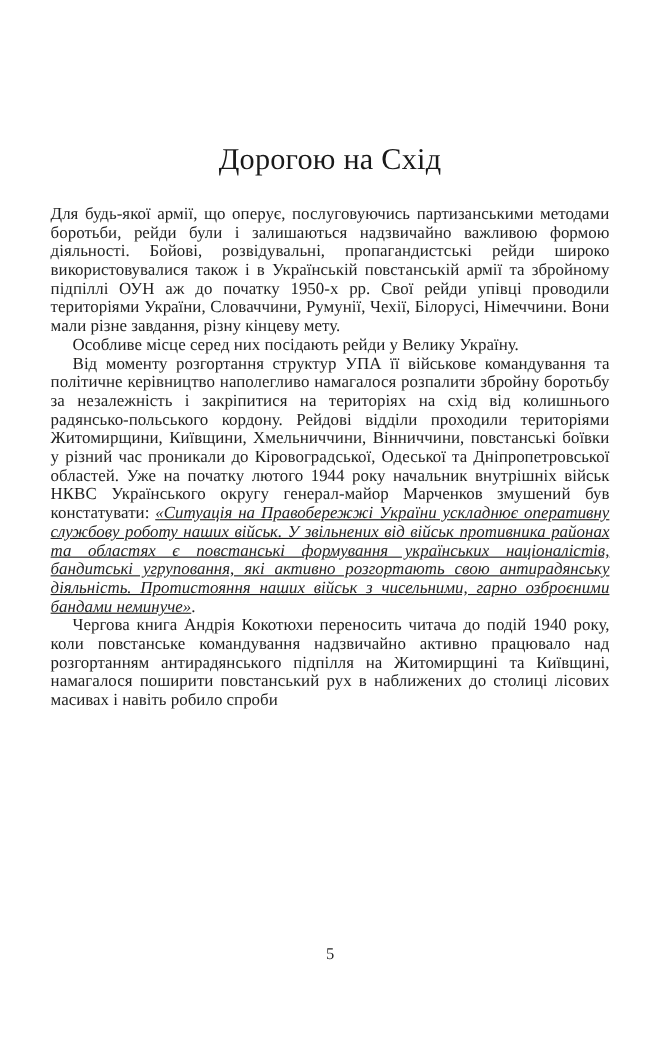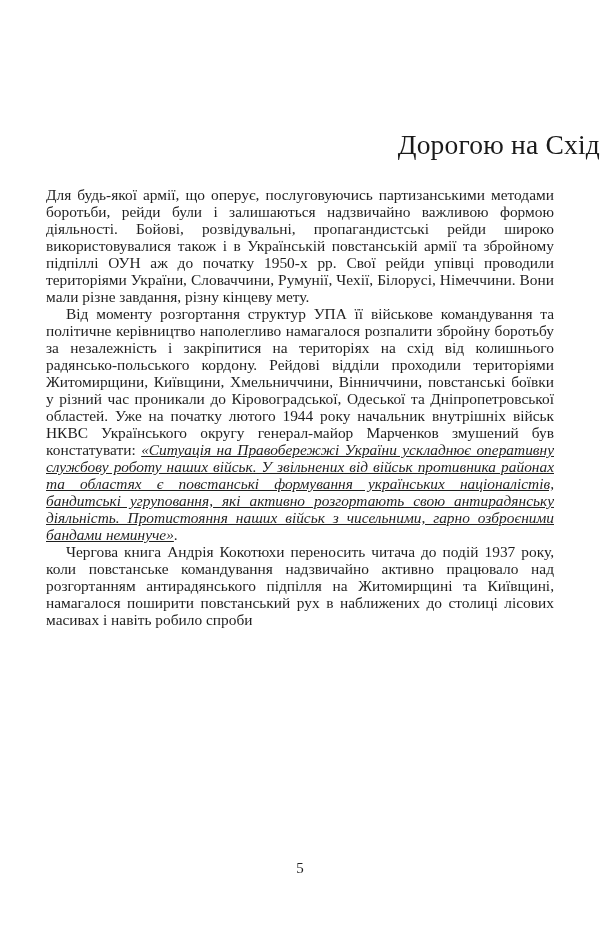--- a/index.html
+++ b/index.html
@@ -18,21 +18,21 @@
   .page {
     position: absolute;
     inset: 0;
     background: #ffffff;
   }
   .chapter-title {
     position: absolute;
     top: 128px;
     left: 0;
     width: 600px;
-    text-align: right;
+    text-align: center;
     font-size: 27.5px;
     font-weight: 400;
     letter-spacing: 0.2px;
     color: #1a1a1a;
     margin: 0;
     line-height: 1.2;
   }
   .body-text {
     position: absolute;
     top: 186px;
@@ -71,22 +71,23 @@
 <body>
 
 <div class="page">
 
   <h1 class="chapter-title">Дорогою на Схід</h1>
 
   <div class="body-text">
 
     <p class="first">Для будь-якої армії, що оперує, послуговуючись партизанськими методами боротьби, рейди були і залишаються надзвичайно важливою формою діяльності. Бойові, розвідувальні, пропагандистські рейди широко використовувалися також і в Українській повстанській армії та збройному підпіллі ОУН аж до початку 1950-х рр. Свої рейди упівці проводили територіями України, Словаччини, Румунії, Чехії, Білорусі, Німеччини. Вони мали різне завдання, різну кінцеву мету.</p>
 
+    <p>Особливе місце серед них посідають рейди у Велику Україну.</p>
 
     <p><span>Від моменту розгортання структур УПА її військове командування та політичне керівництво наполегливо намагалося розпалити збройну боротьбу за незалежність і закріпитися на територіях на схід від колишнього радянсько-польського кордону. Рейдові відділи проходили територіями Житомирщини, Київщини, Хмельниччини, Вінниччини, повстанські боївки у різний час проникали до Кіровоградської, Одеської та Дніпропетровської областей. Уже на початку лютого 1944 року начальник внутрішніх військ НКВС Українського округу генерал-майор Марченков змушений був констатувати: </span><span class="quote-italic">«Ситуація на Правобережжі України ускладнює оперативну службову роботу наших військ. У звільнених від військ противника районах та областях є повстанські формування українських націоналістів, бандитські угруповання, які активно розгортають свою антирадянську діяльність. Протистояння наших військ з чисельними, гарно озброєними бандами неминуче»</span><span>.</span></p>
 
-    <p>Чергова книга Андрія Кокотюхи переносить читача до подій 1937 року, коли повстанське командування надзвичайно активно працювало над розгортанням антирадянського підпілля на Житомирщині та Київщині, намагалося поширити повстанський рух в наближених до столиці лісових масивах і навіть робило спроби</p>
+    <p>Чергова книга Андрія Кокотюхи переносить читача до подій 1940 року, коли повстанське командування надзвичайно активно працювало над розгортанням антирадянського підпілля на Житомирщині та Київщині, намагалося поширити повстанський рух в наближених до столиці лісових масивах і навіть робило спроби</p>
 
   </div>
 
   <div class="page-number">5</div>
 
 </div>
 
 </body></html>

